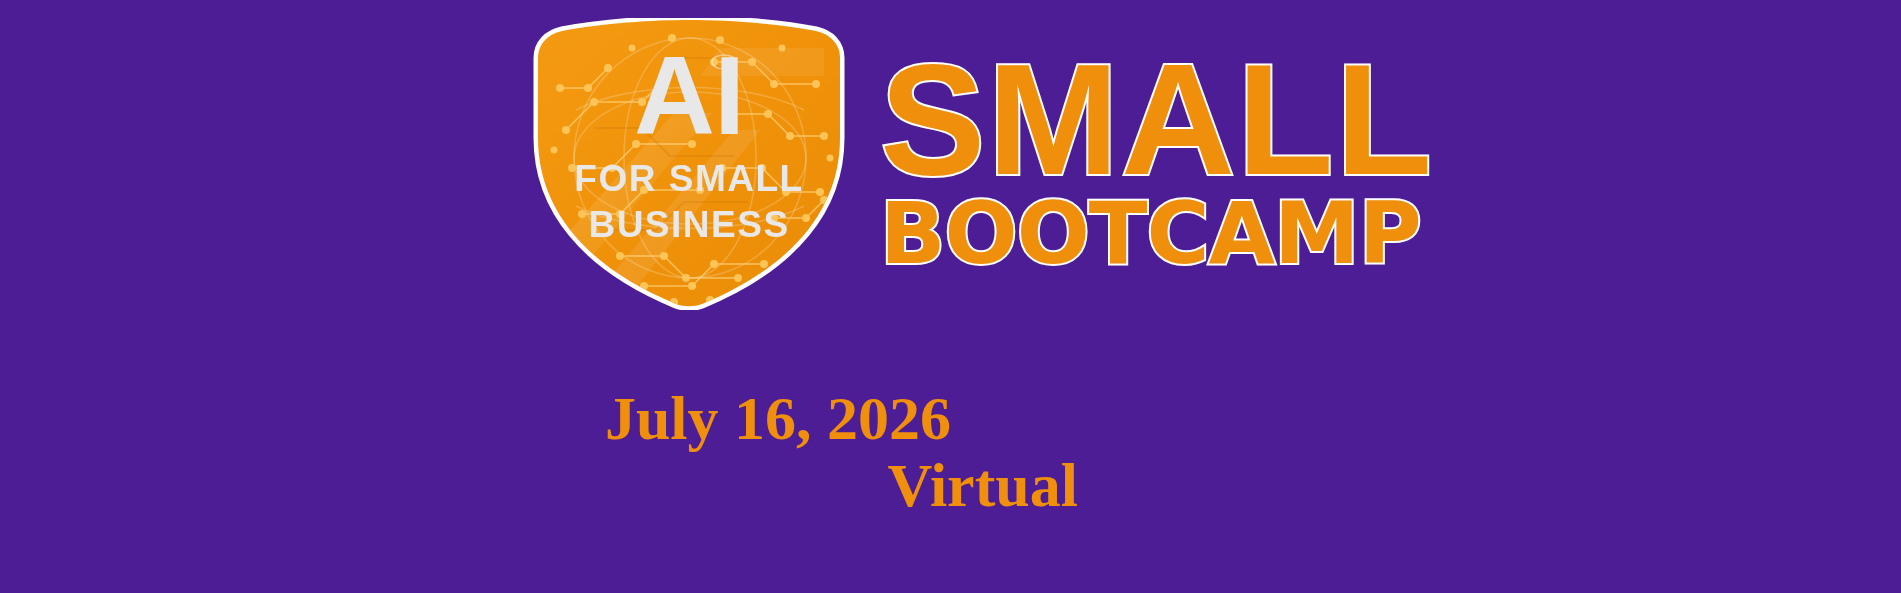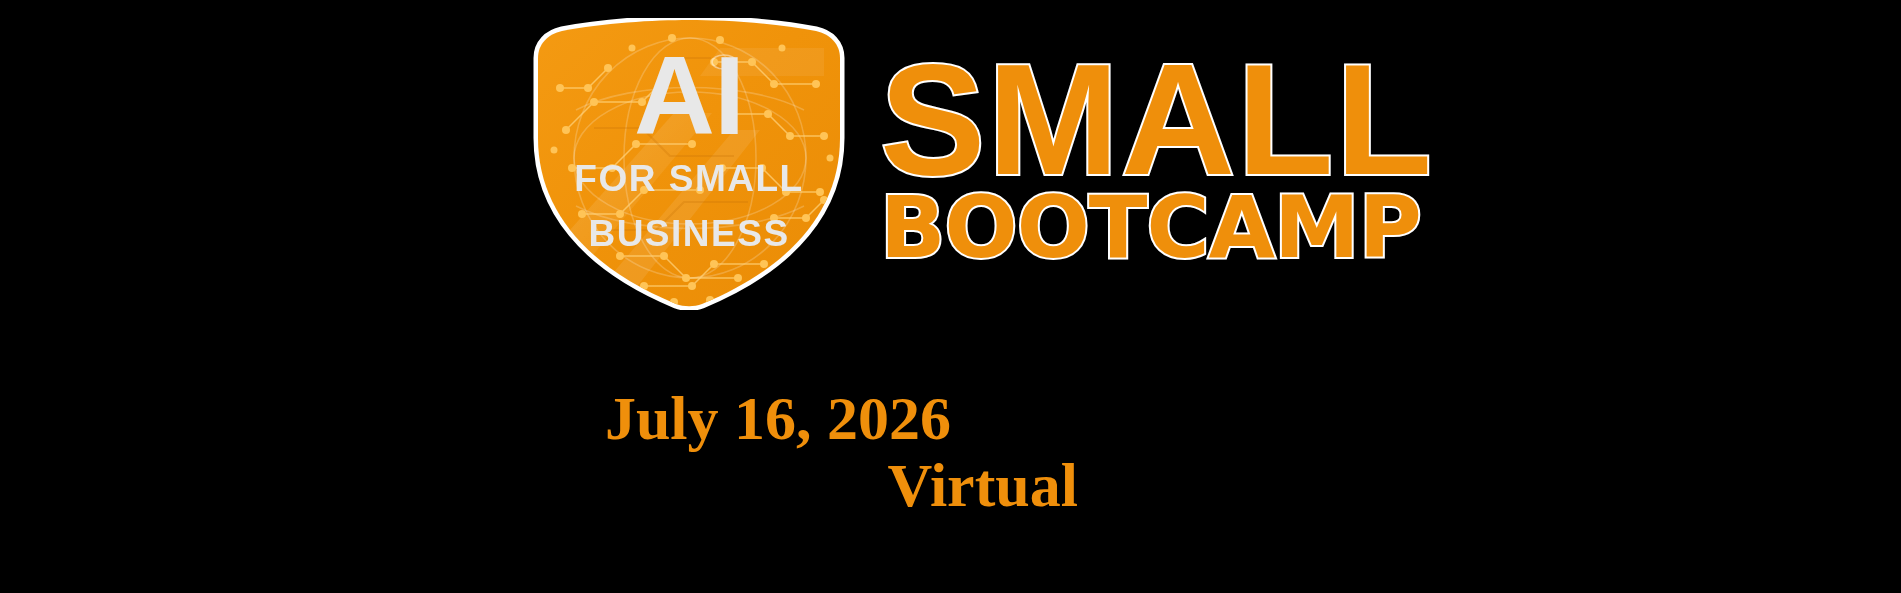--- a/index.html
+++ b/index.html
@@ -4,21 +4,21 @@
 <title>ALTA Bootcamp Banner</title>
 <style>
   html,body{margin:0;padding:0;}
   body{
     width:1901px;height:593px;overflow:hidden;
     background:#c8c8cc;
     font-family:"Liberation Sans",sans-serif;
   }
   .banner{
     position:relative;width:1901px;height:593px;
-    background:#000000;
+    background:#4c1d95;
   }
 
   
   .logo-shield{
     position:absolute;left:524px;top:18px;width:330px;height:292px;
   }
   .logo-shield svg{display:block;width:100%;height:100%;}
 
   .shield-text-ai{
     position:absolute;left:0;top:0;width:330px;
@@ -34,41 +34,41 @@
     pointer-events:none;
   }
   .shield-text-line1,.shield-text-line2{
     position:absolute;left:0;width:330px;text-align:center;
     font-family:"Liberation Sans",sans-serif;
     font-weight:bold;color:#e8e8e8;
     letter-spacing:1.5px;
     pointer-events:none;
   }
   .shield-text-line1{top:140px;font-size:37px;}
-  .shield-text-line2{top:195px;font-size:37px;}
+  .shield-text-line2{top:186px;font-size:37px;}
 
   
   .wordmark{
     position:absolute;left:880px;top:40px;width:480px;height:240px;
   }
   .alta{
     position:absolute;left:0;top:0;width:480px;
     text-align:center;
     font-family:"Liberation Sans",sans-serif;
     font-weight:bold;
     font-size:158px;
     line-height:1;
     color:#ef8f0b;
     letter-spacing:2px;
     -webkit-text-stroke:4px #ffffff;
     paint-order:stroke fill;
     margin:0;
   }
   .bootcamp{
-    position:absolute;left:0;top:144px;width:480px;
+    position:absolute;left:0;top:150px;width:480px;
     text-align:left;
     font-family:"DejaVu Sans",sans-serif;
     font-weight:bold;
     font-size:86px;
     line-height:1;
     color:#ef8f0b;
     letter-spacing:-1px;
     -webkit-text-stroke:4px #ffffff;
     paint-order:stroke fill;
     margin:0;

